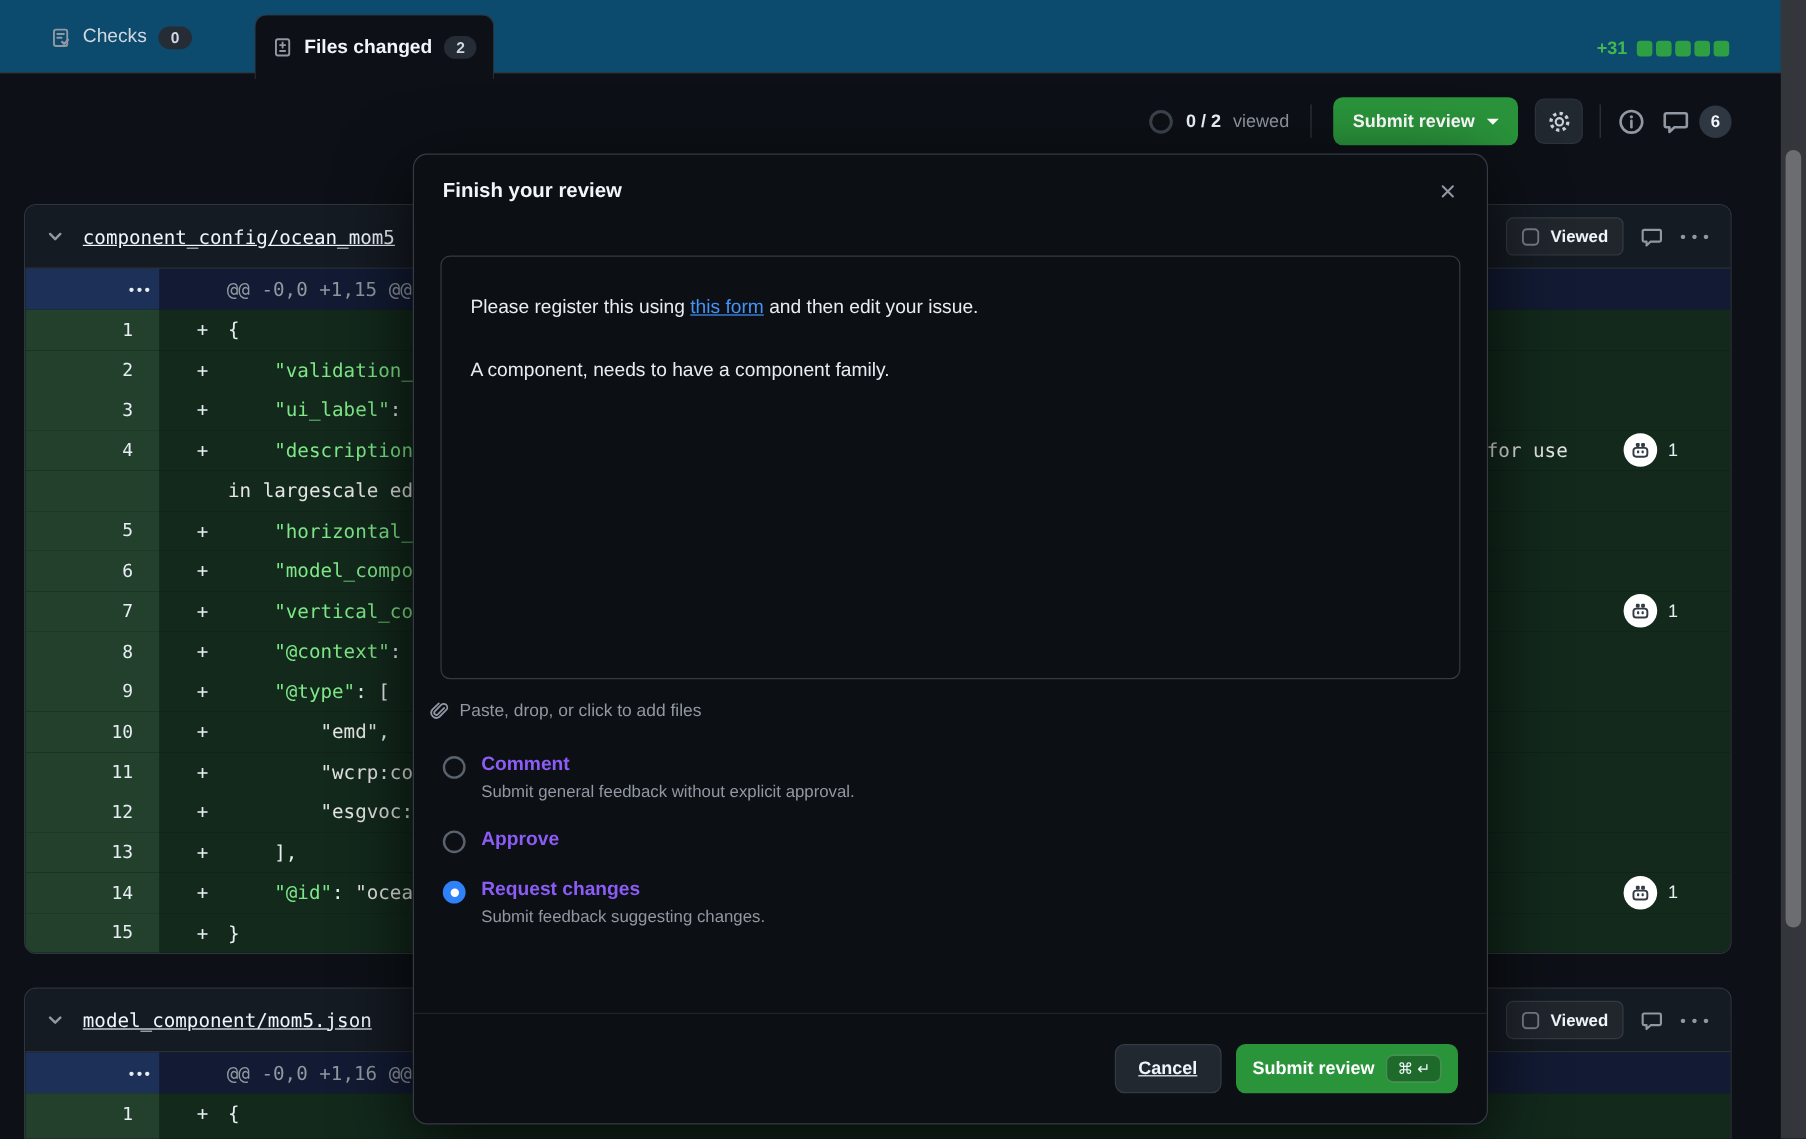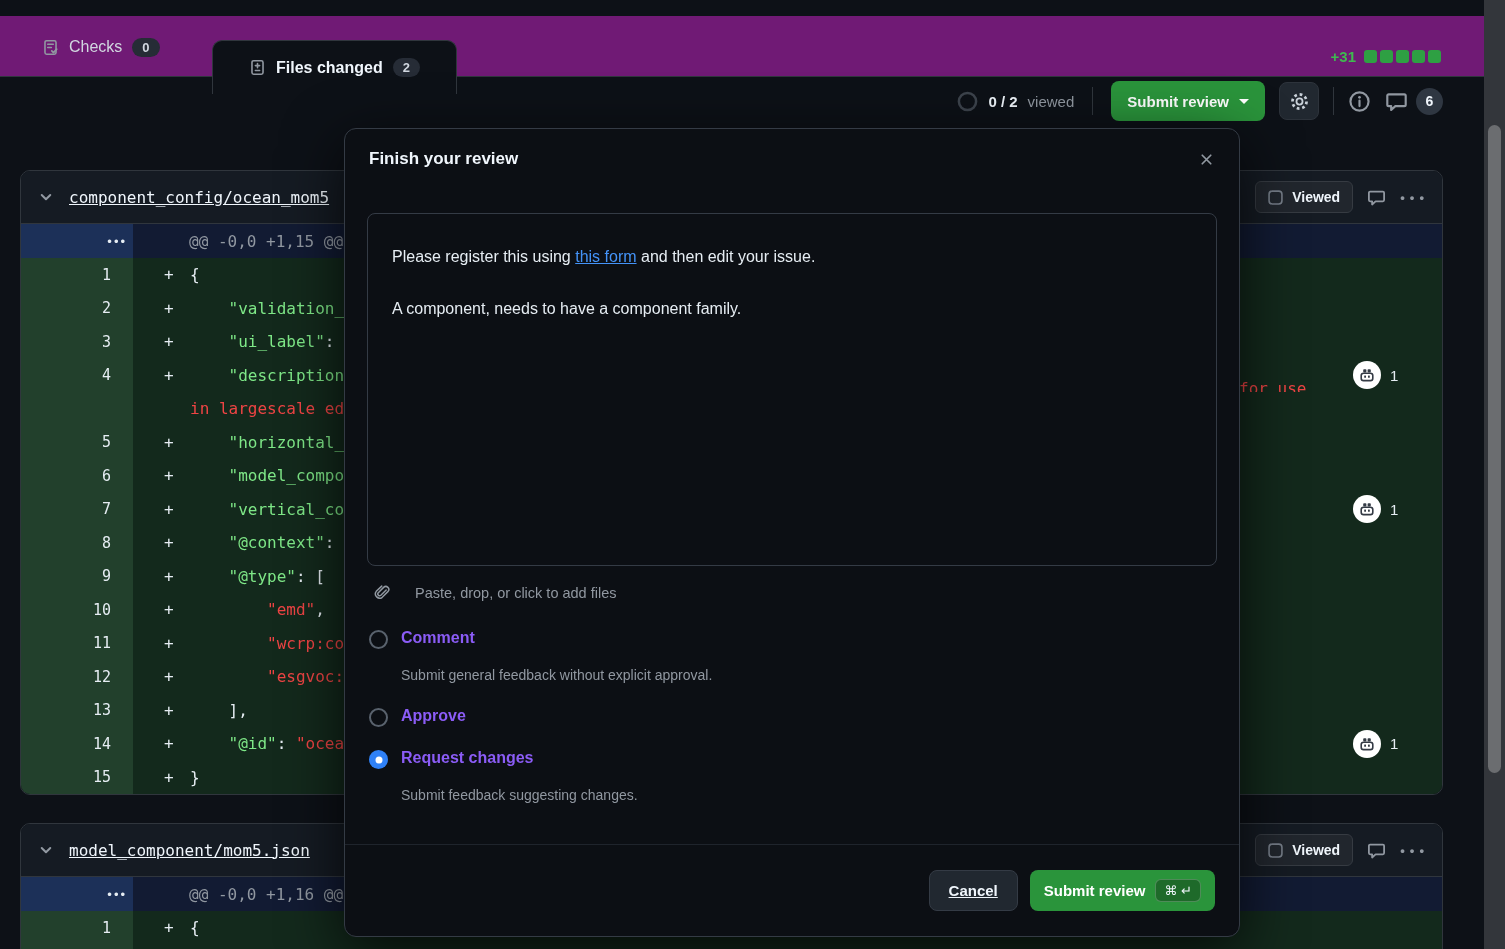--- a/index.html
+++ b/index.html
@@ -7,24 +7,24 @@
   body {
     position:relative;
     background:#0d1117;
     font-family:"Liberation Sans", sans-serif;
     color:#e6edf3;
   }
   .mono { font-family:"DejaVu Sans Mono", monospace; }
 
   
   #app-header{ position:absolute; left:0; top:0; width:1505px; height:61px;
-    background:#701a75; border-bottom:1px solid #30363d; z-index:1;margin-top:16px; }
+    background:#0c4a6e; border-bottom:1px solid #30363d; z-index:1; }
   .hd-tab{ position:absolute; display:flex; align-items:center; gap:10px; cursor:pointer; }
   #tab-checks{ left:36px; top:14px; height:34px; padding:0 6px; color:#d1d7e0; }
-  #tab-files{ left:212px; top:24px; height:54px; width:245px; justify-content:center;
+  #tab-files{ left:212px; top:12px; height:54px; width:200px; justify-content:center;
     background:#0d1117; border:1px solid #30363d; border-bottom:none;
     border-radius:10px 10px 0 0; z-index:2; color:#f0f6fc; }
   .hd-tab .tab-label{ font-size:16px; }
   #tab-files .tab-label{ font-weight:600; }
   .count-pill{ background:#262c36; border-radius:999px; padding:2px 10px;
     font-size:13px; font-weight:700; color:#d1d7e0; }
   .tab-icon{ display:flex; color:#9198a1; }
 
   #diffstat{ position:absolute; right:64px; top:32px; display:flex; align-items:center; gap:8px; }
   #diffstat .plus-label{ color:#3fb950; font-weight:700; font-size:15px; }
@@ -70,21 +70,21 @@
   .hunk-txt{ flex:1; background:#121b33; color:#9198a1; display:flex; align-items:center;
     padding-left:56px; font-size:16px; }
 
   .drow{ position:relative; display:flex; height:33.5px; }
   .gut{ width:112px; background:#22402c; color:#e6edf3; font-size:15px;
     display:flex; align-items:center; justify-content:flex-end; padding-right:22px;
     font-family:"DejaVu Sans Mono", monospace; }
   .dcode{ flex:1; background:#13291c; display:flex; align-items:center; padding-left:31px;
     font-family:"DejaVu Sans Mono", monospace; font-size:16px; white-space:pre; }
   .plus{ display:inline-block; width:26px; color:#e6edf3; }
-  .c-w{ color:#e6edf3; } .c-k{ color:#7ee787; } .c-s{ color:#ef4444;margin-top:13px; }
+  .c-w{ color:#e6edf3; } .c-k{ color:#7ee787; } .c-s{ color:#e5e5e5; }
   .right-frag{ position:absolute; left:1218px; top:50%; transform:translateY(-50%);
     font-family:"DejaVu Sans Mono", monospace; font-size:16px; }
   .badge-grp{ position:absolute; left:1332px; top:50%; transform:translateY(-50%);
     display:flex; align-items:center; gap:9px; cursor:pointer; }
   .face-circ{ width:28px; height:28px; border-radius:50%; background:#ffffff;
     display:flex; align-items:center; justify-content:center; }
   .badge-count{ font-size:15px; color:#e6edf3; }
 
   
   #scrollbar{ position:absolute; right:0; top:0; width:21px; height:949px; background:#33363b; z-index:3; }
@@ -104,31 +104,31 @@
   #tabstrip{ height:53px; background:#151b23; border-bottom:1px solid #343b45; display:flex; }
   .mtab{ display:flex; align-items:center; justify-content:center; font-size:16px; cursor:pointer; }
   #tab-write{ width:94px; color:#9198a1; }
   #tab-preview{ width:117px; color:#f0f6fc; font-weight:600; background:#0c0f14;
     border-left:1px solid #343b45; border-right:1px solid #343b45;
     border-radius:8px 8px 0 0; height:54px; margin-bottom:-1px; }
   #preview-body{ padding:28px 24px; font-size:16px; line-height:29px; color:#e6edf3; }
   #preview-body a{ color:#4493f8; text-decoration:underline; cursor:pointer; }
   .pv-para{ margin-bottom:23px; }
 
-  #attach-row{ margin:18px 28px 0; display:flex; align-items:center; gap:25px;
+  #attach-row{ margin:18px 12px 0; display:flex; align-items:center; gap:9px;
     color:#9198a1; font-size:14.5px; background:none; border:none; cursor:pointer; }
 
   #review-options{ margin:26px 24px 0; }
   .opt{ display:flex; gap:13px; margin-bottom:20px; cursor:pointer; }
   .radio{ width:19px; height:19px; border-radius:50%; border:2px solid #59626d; margin-top:3px; flex:none; }
   .radio.sel{ border:none; background:#2f81f7; position:relative; }
   .radio.sel::after{ content:""; position:absolute; left:50%; top:50%; width:7px; height:7px;
     border-radius:50%; background:#fff; transform:translate(-50%,-50%); }
   .opt-title{ font-size:16px; font-weight:700; color:#8b5cf6; line-height:22px; }
-  .opt-desc{ font-size:14px; color:#9198a1; margin-top:16px; line-height:20px; }
+  .opt-desc{ font-size:14px; color:#9198a1; margin-top:0; line-height:20px; }
 
   #modal-footer{ position:absolute; left:0; right:0; bottom:0; height:92px;
     border-top:1px solid #1f242c; display:flex; align-items:center; justify-content:flex-end;
     gap:12px; padding:0 24px; }
   #cancel-btn{ height:41px; padding:0 19px; background:#212830; border:1px solid #343b45;
     border-radius:8px; color:#f0f6fc; font-size:15px; font-weight:600; cursor:pointer;
     font-family:"Liberation Sans",sans-serif;text-decoration:underline; }
   #submit-btn{ height:41px; padding:0 14px; background:#2a943b; border:none; border-radius:8px;
     display:flex; align-items:center; gap:10px; cursor:pointer; }
   #submit-btn .lbl{ color:#fff; font-size:15px; font-weight:700; font-family:"Liberation Sans",sans-serif; }

